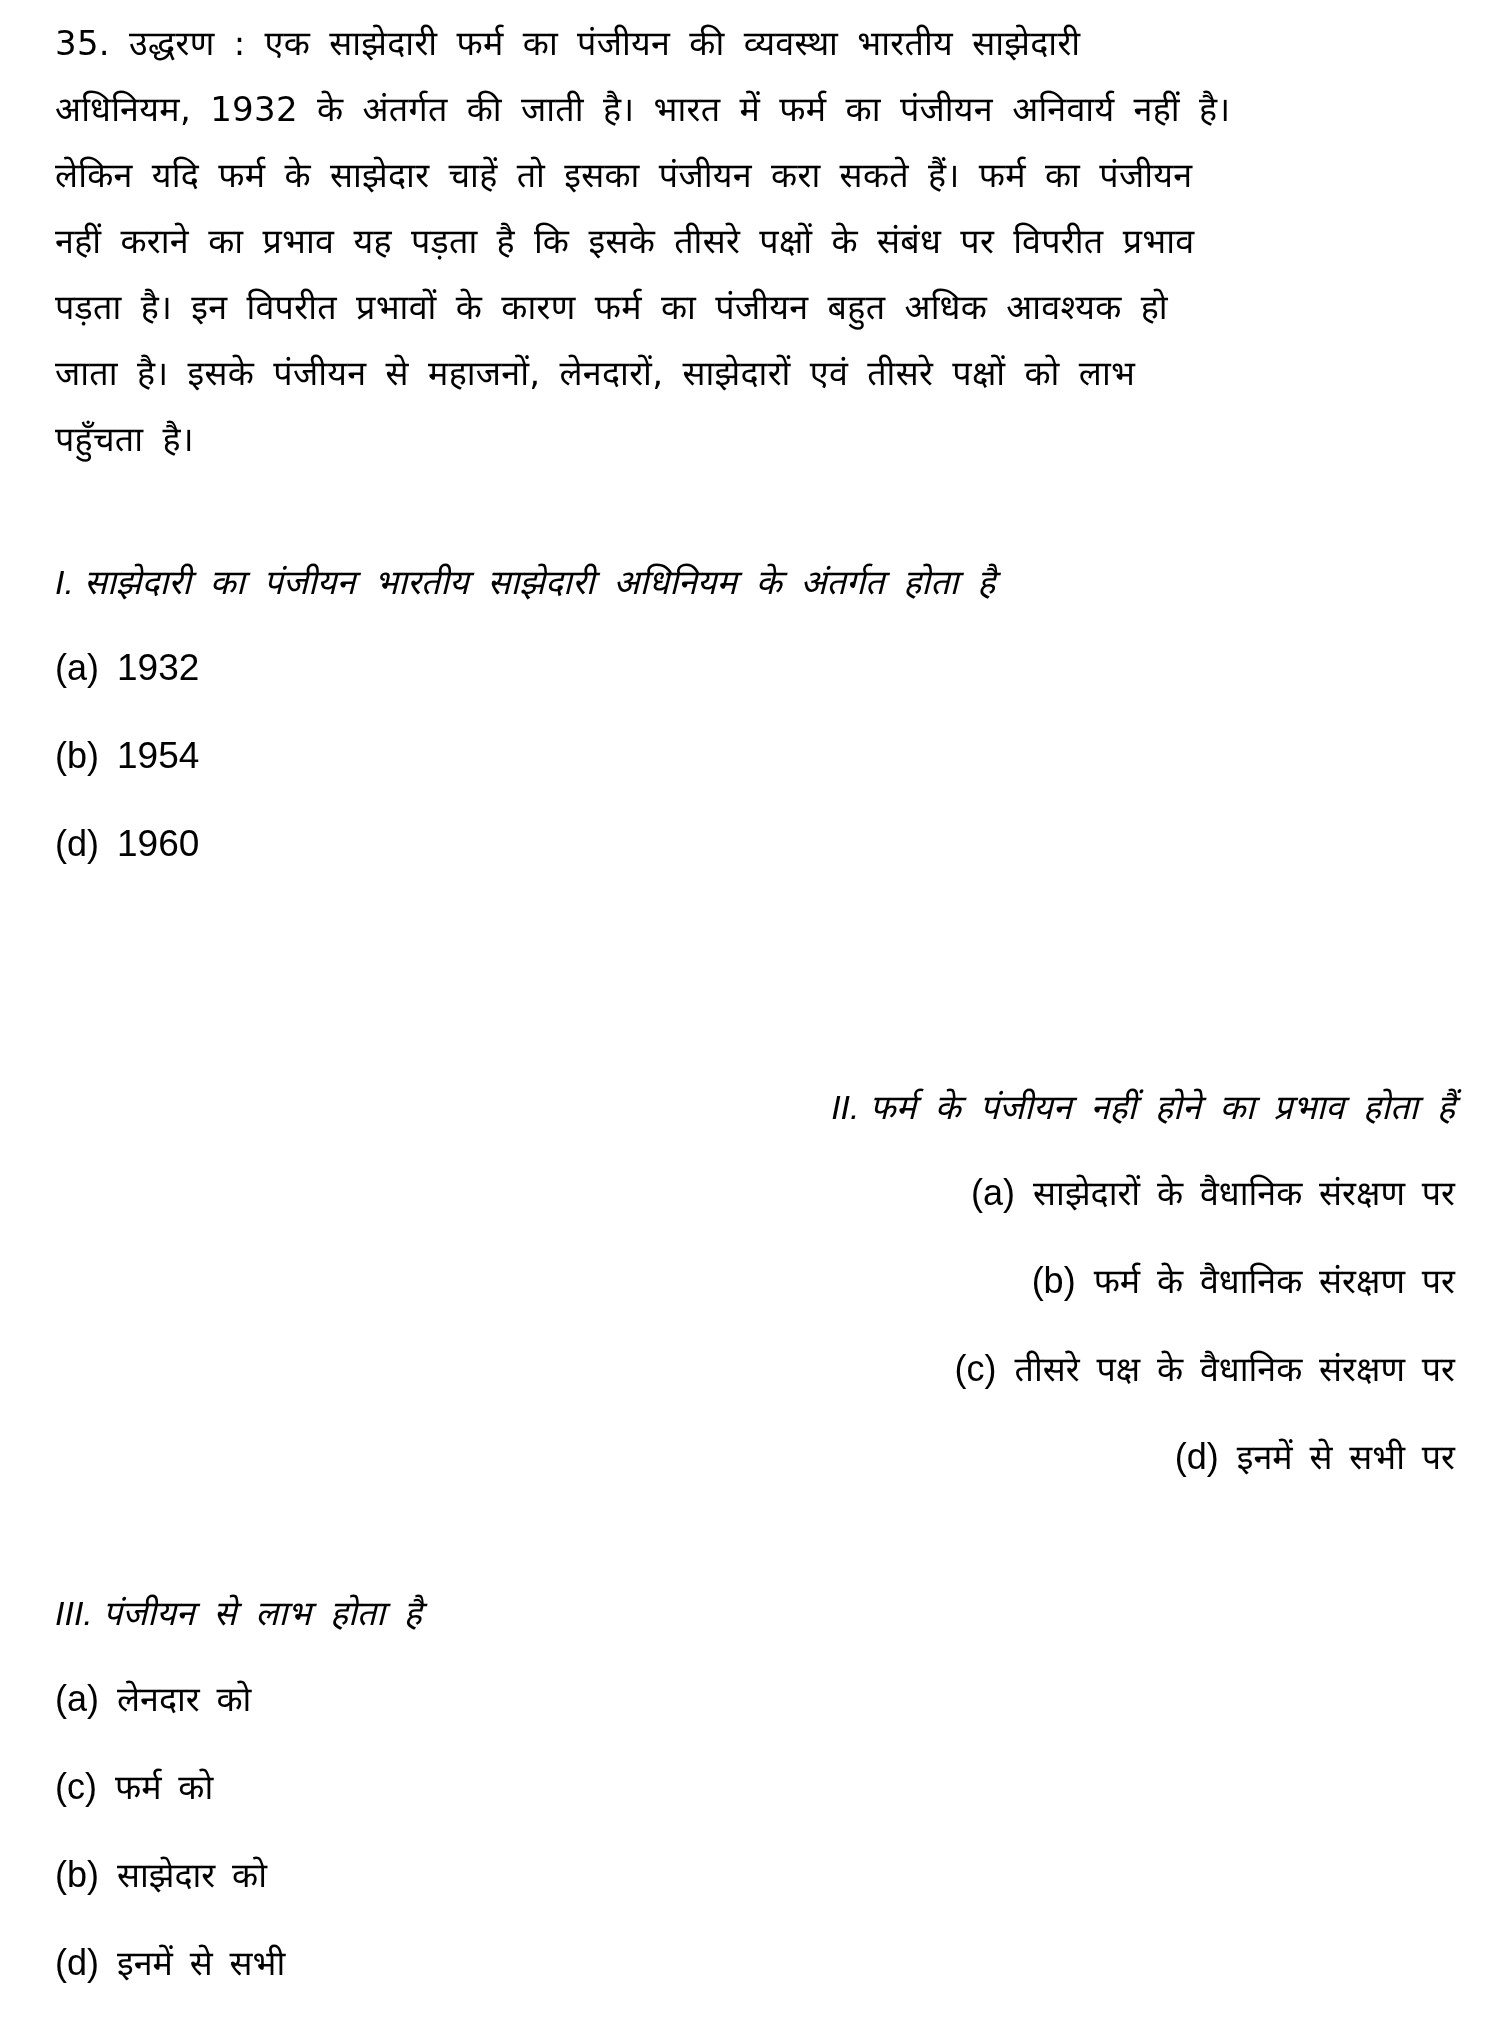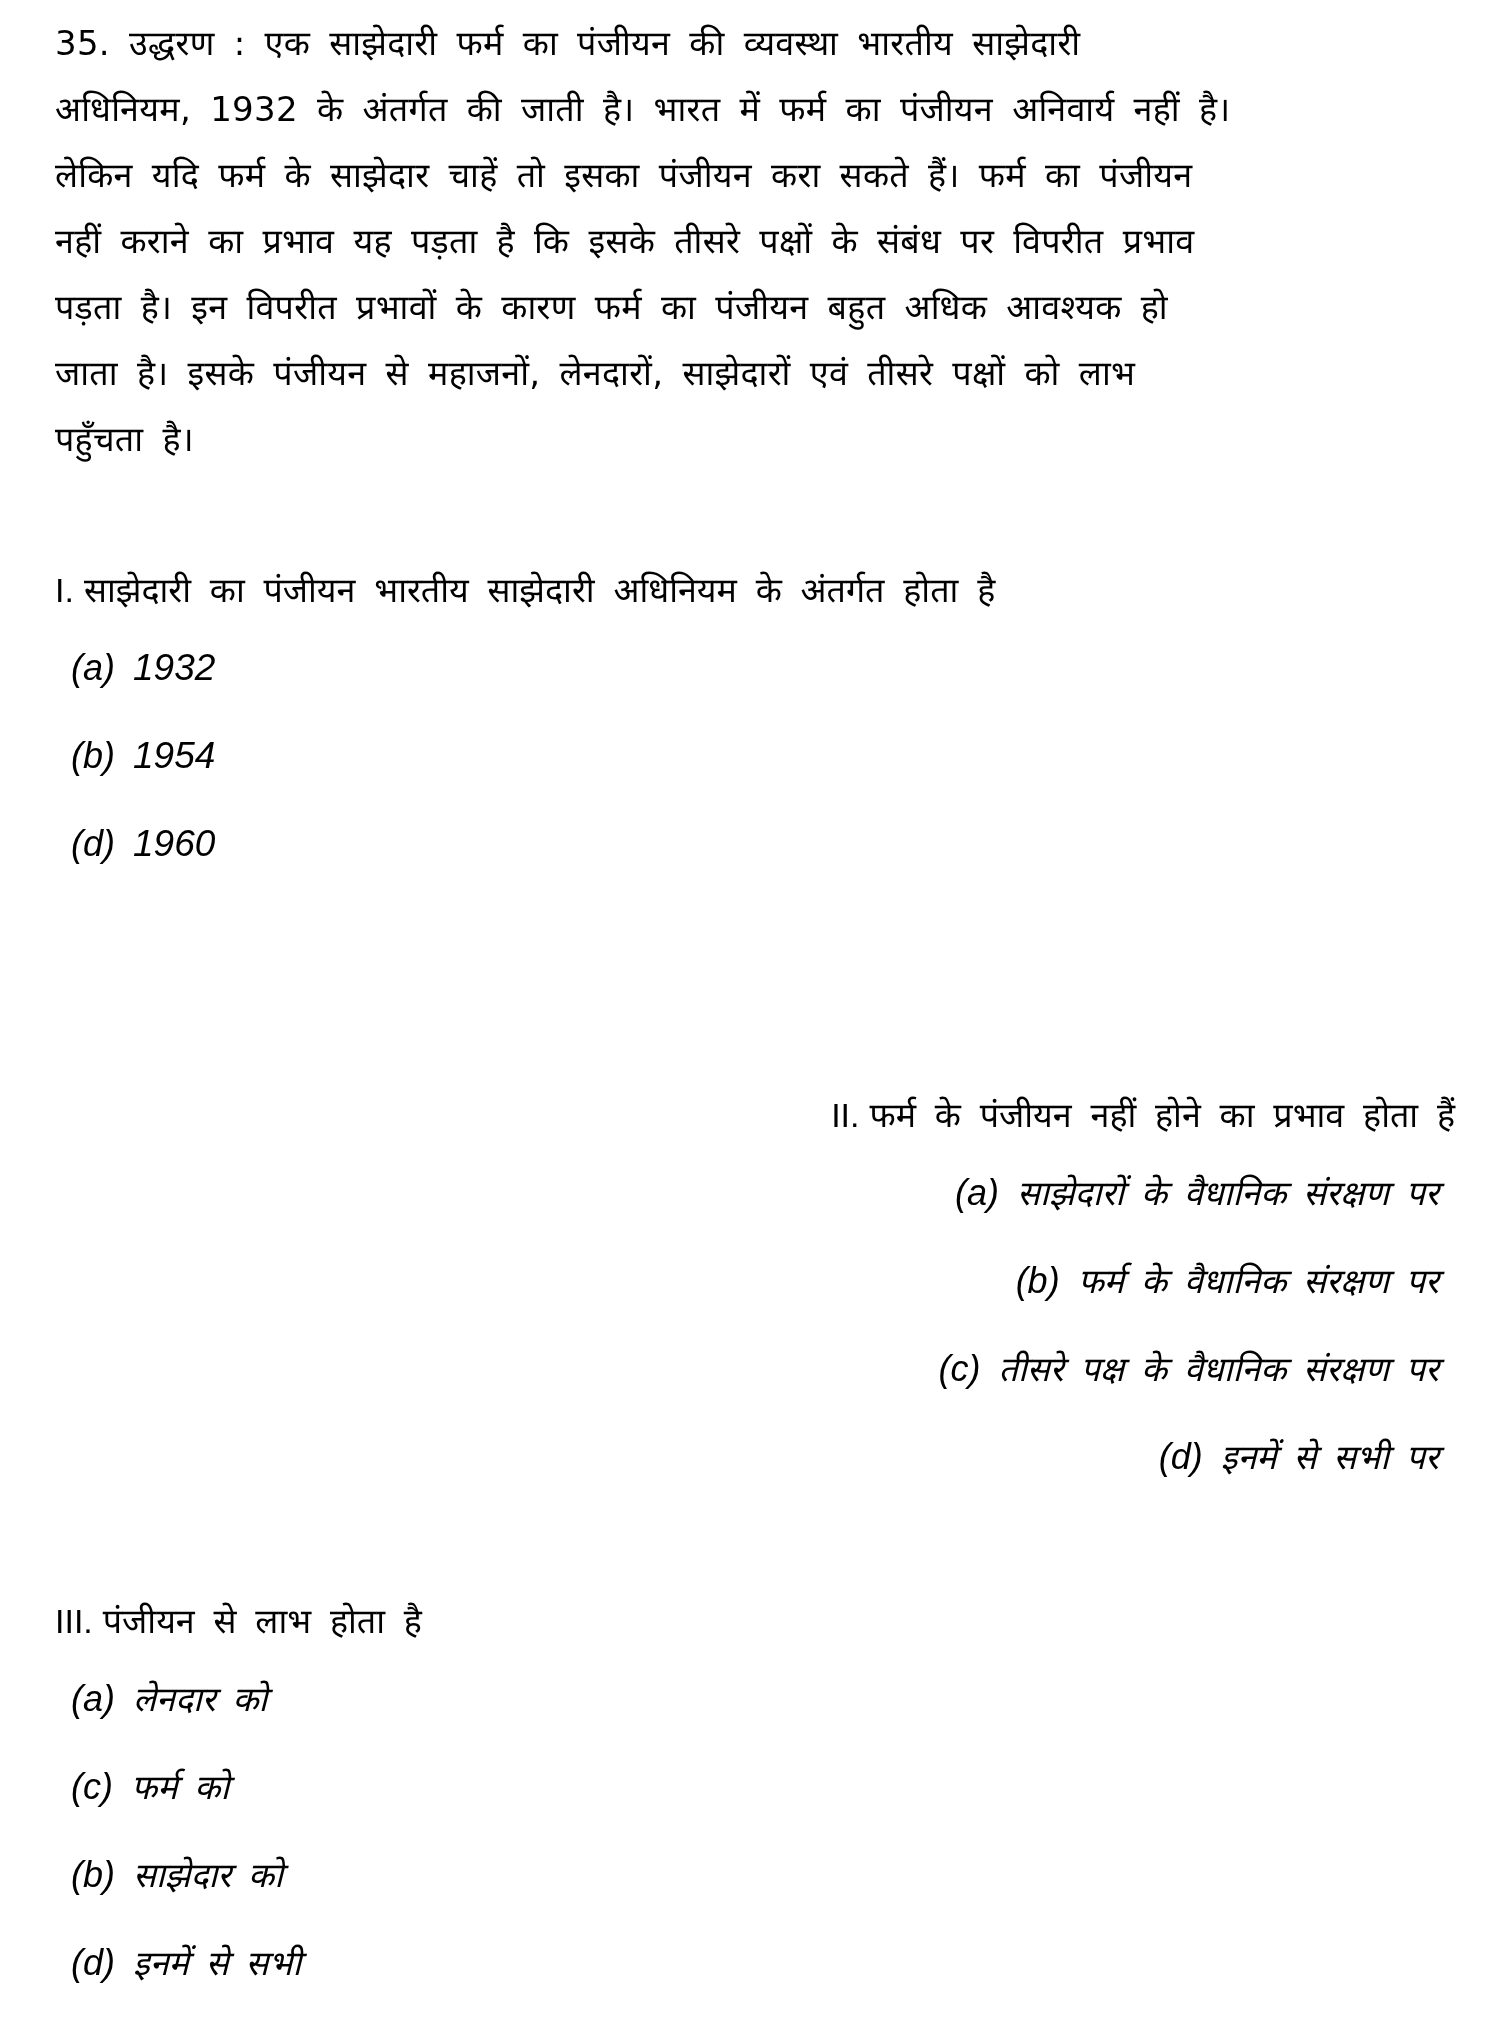--- a/index.html
+++ b/index.html
@@ -37,30 +37,30 @@
       display: block;
       white-space: nowrap;
     }
     .question {
       position: absolute;
       left: 55px;
       width: 1400px;
     }
     .q-stem {
       font-size: 34px;
-      line-height: 56px;
+      line-height: 40px;
       white-space: nowrap;
       word-spacing: 8px;
       height: 40px;
+      font-style: italic;
     }
     .q-options {
-      margin: 16px;
+      margin: 0;
       padding: 0;
       list-style: none;
-      font-style: italic;
     }
     .q-option {
       font-size: 34px;
       line-height: 40px;
       height: 40px;
       margin-top: 48px;
       white-space: nowrap;
       word-spacing: 6px;
     }
     .q-option:first-child {

